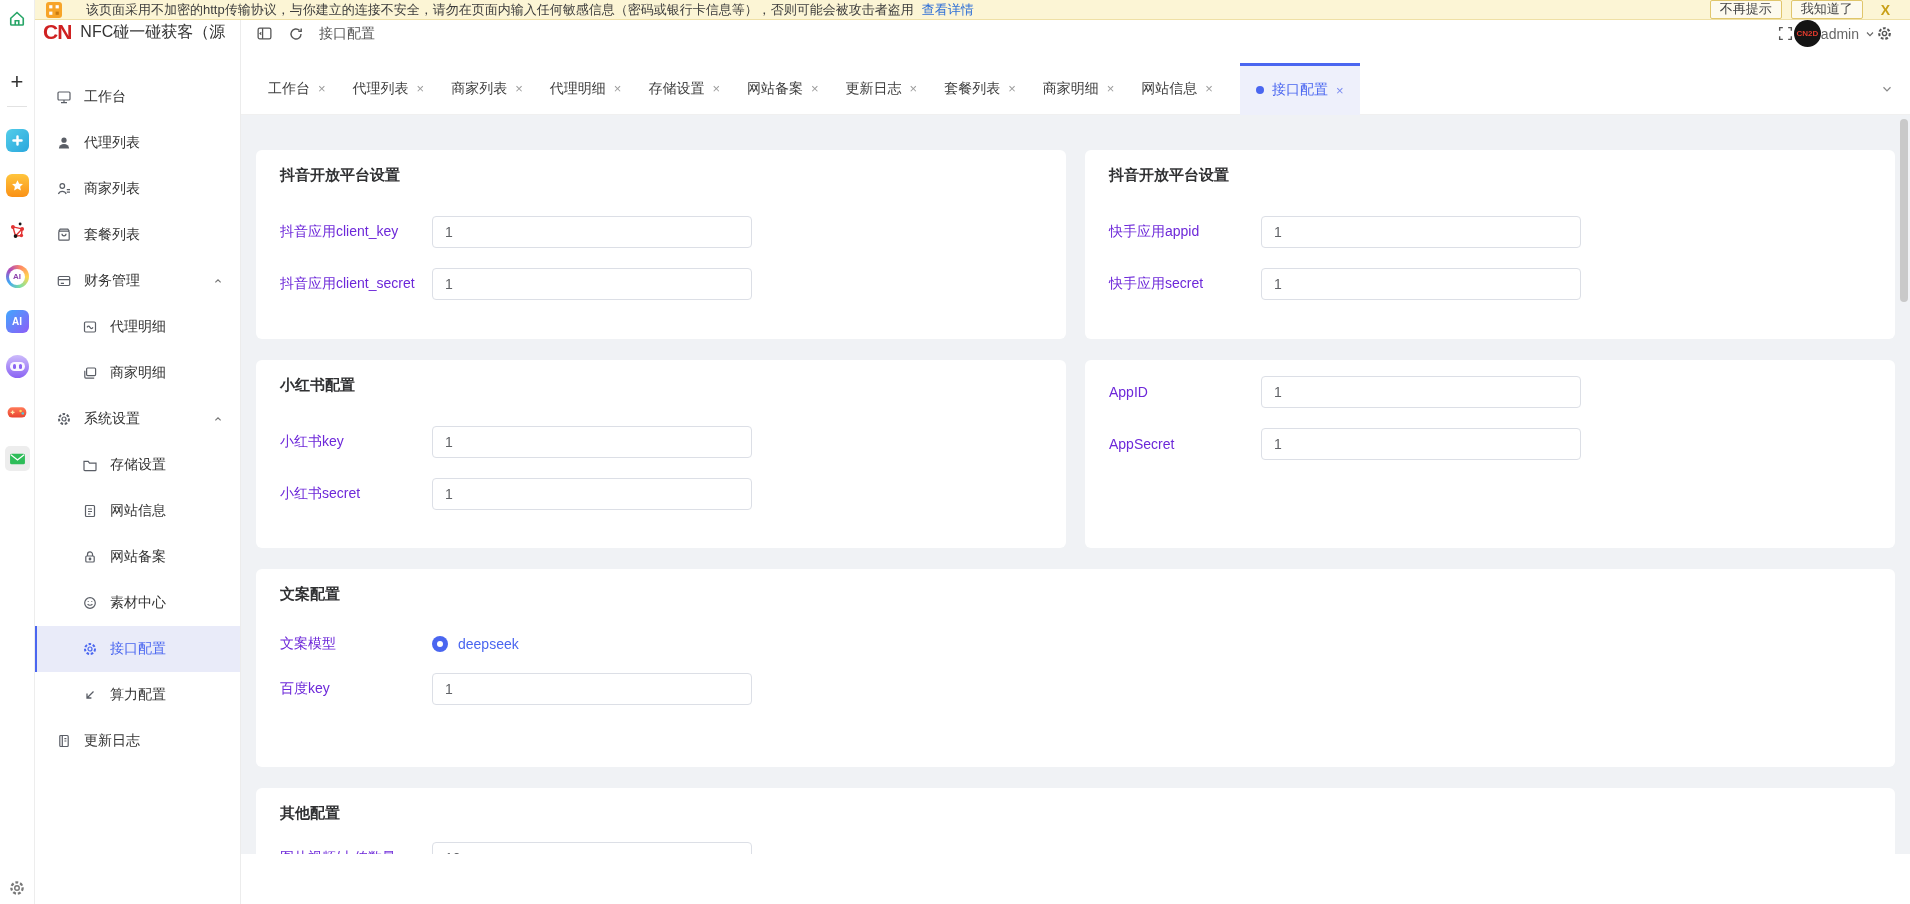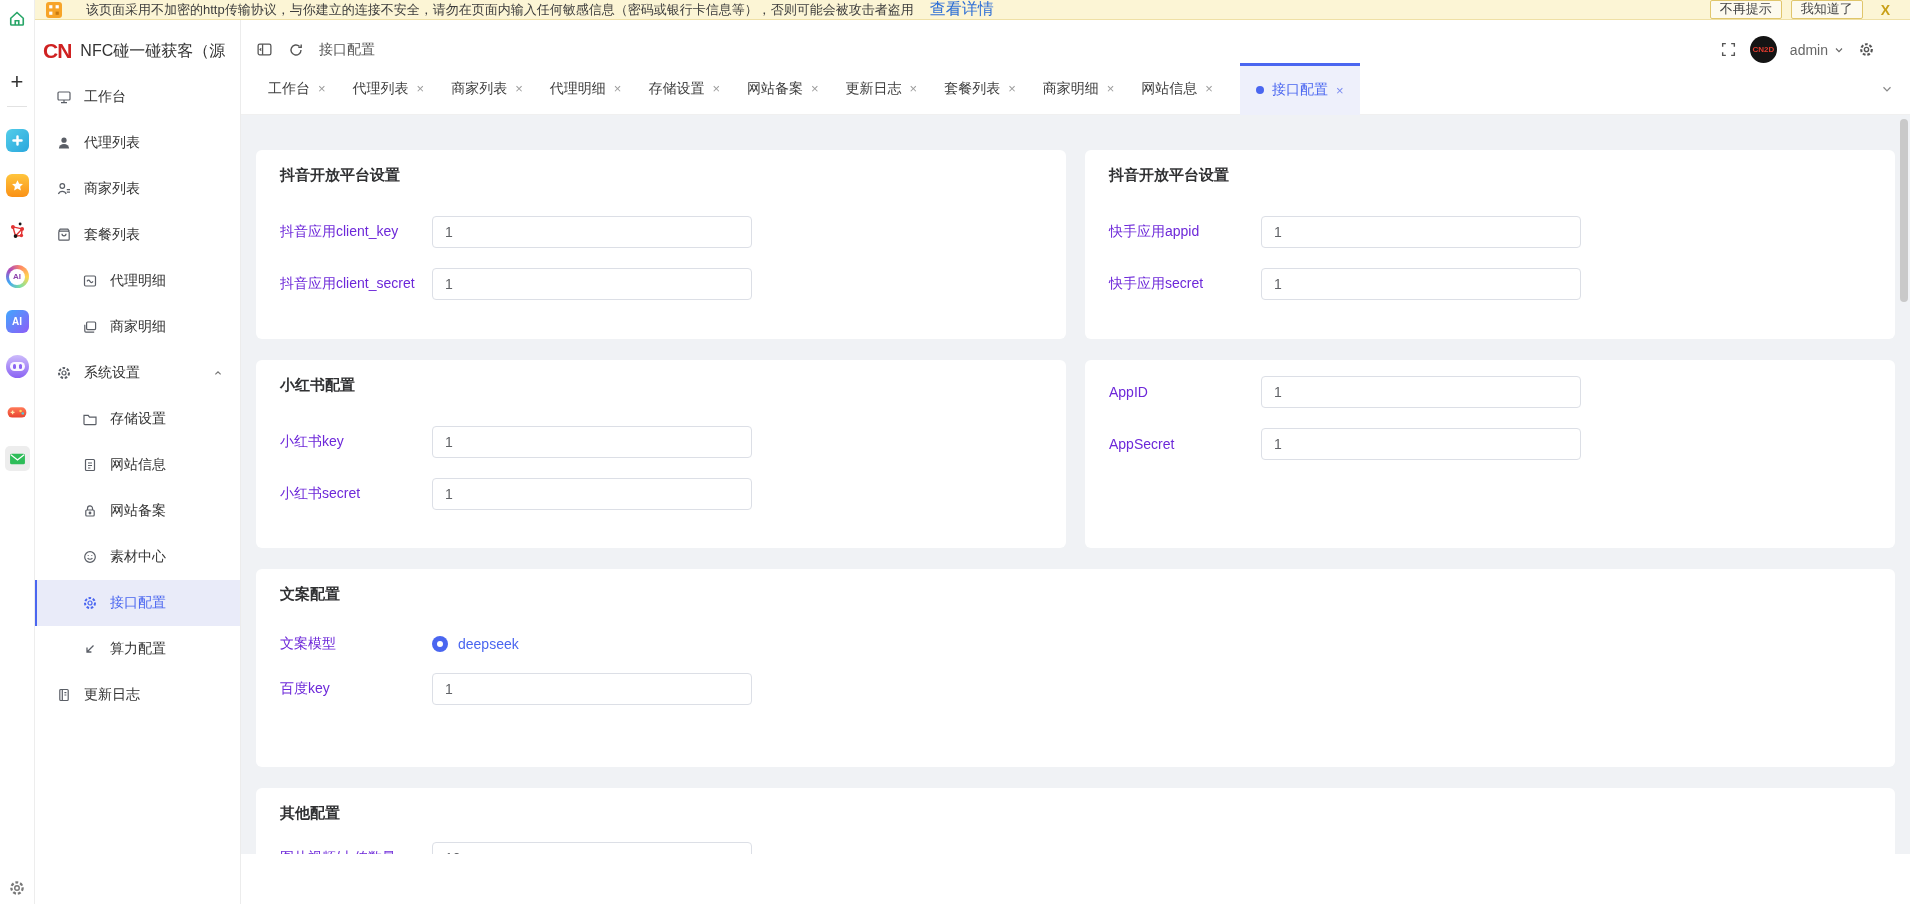--- a/index.html
+++ b/index.html
@@ -29,37 +29,37 @@
   .robot em{position:absolute;width:3px;height:5px;border-radius:2px;background:#8a63f3;top:9px;left:7px;
     box-shadow:6px 0 0 #8a63f3;font-style:normal}
   .mailic{width:25px;height:25px;border-radius:5px;background:#ededed;display:flex;align-items:center;justify-content:center}
   .dock-gear{margin-top:auto;margin-bottom:4px;color:#777}
 
   
   .banner{position:absolute;left:34px;top:0;width:1876px;height:20px;background:#fcf5d5;
     border-bottom:1px solid #efe0a6;display:flex;align-items:center;padding:0 12px;box-sizing:border-box;z-index:8}
   .banner-icon{flex:none;margin-right:24px}
   .banner-text{font-size:13px;color:#3d3d3d;white-space:nowrap}
-  .banner-link{font-size:16px;color:#2e6fd6;margin-left:16px;cursor:pointer;white-space:nowrap}
+  .banner-link{font-size:13px;color:#2e6fd6;margin-left:8px;cursor:pointer;white-space:nowrap}
   .banner-spacer{flex:1}
   .banner-btn{flex:none;height:17px;line-height:15px;padding:0 9px;border:1px solid #e0c66c;border-radius:2px;
     background:#fdfaee;font-size:13px;color:#444;margin-left:9px;cursor:pointer;white-space:nowrap}
   .banner-close{flex:none;color:#c9a018;font-weight:bold;font-size:14px;margin:0 8px 0 18px;cursor:pointer}
 
   
   .header{position:absolute;left:34px;top:20px;width:1876px;height:43px;background:#fff;
-    display:flex;align-items:flex-end;z-index:7}
+    display:flex;align-items:flex-start;z-index:7}
   .brand{flex:none;width:206px;display:flex;align-items:center;padding-left:9px;box-sizing:border-box;
     overflow:hidden;white-space:nowrap}
   .logo{color:#cf2121;font-weight:bold;font-size:21px;letter-spacing:-1px;margin-right:9px}
   .app-title{font-size:16px;color:#333}
   .header-main{flex:1;display:flex;align-items:center;padding-left:16px;gap:15px;min-width:0}
   .hic{color:#555;cursor:pointer}
   .breadcrumb{font-size:14px;color:#555}
-  .header-right{margin-left:auto;display:flex;align-items:center;gap:13px;padding-right:35px}
+  .header-right{margin-left:auto;display:flex;align-items:center;padding-right:17px}
   .avatar{width:27px;height:27px;border-radius:50%;background:#141414;color:#e23b2e;
     font-size:8px;font-weight:bold;display:flex;align-items:center;justify-content:center;cursor:pointer}
   .userwrap{display:flex;align-items:center;gap:5px;color:#666;font-size:14px;cursor:pointer}
 
   .v-sep{position:absolute;left:240px;top:20px;bottom:0;width:1px;background:#ececec;z-index:8}
 
   
   .sidenav{position:absolute;left:34px;top:63px;width:206px;bottom:0;background:#fff;z-index:6;padding-top:11px;box-sizing:border-box}
   .nav-item{height:46px;display:flex;align-items:center;font-size:14px;color:#333;
     padding-left:22px;gap:12px;position:relative;box-sizing:border-box;cursor:pointer}
@@ -267,20 +267,30 @@
       </svg>
     <span>商家列表</span>
   </div>
   <div class="nav-item">
     <svg width="16" height="16" viewBox="0 0 16 16" fill="none" stroke="currentColor" stroke-width="1.2">
       <rect x="2.8" y="4.2" width="10.4" height="9" rx="1"></rect>
       <path d="M2.8 4.2l1.4-2h7.6l1.4 2M6 6.8a2 2 0 0 0 4 0"></path>
       </svg>
     <span>套餐列表</span>
   </div>
+  <div class="nav-item">
+    <svg width="16" height="16" viewBox="0 0 16 16" fill="none" stroke="currentColor" stroke-width="1.2">
+      <rect x="2.3" y="3.5" width="11.4" height="9" rx="1.2"></rect>
+        <path d="M2.3 6.6h11.4M4.8 10.4h3.2"></path>
+      </svg>
+    <span>财务管理</span>
+    <svg class="chev" width="12" height="12" viewBox="0 0 16 16" fill="none" stroke="currentColor" stroke-width="1.5">
+      <polyline points="4.5,9.8 8,6.4 11.5,9.8"></polyline>
+      </svg>
+  </div>
   <div class="nav-item sub">
     <svg width="16" height="16" viewBox="0 0 16 16" fill="none" stroke="currentColor" stroke-width="1.2">
       <rect x="2.5" y="3" width="11" height="10" rx="1.2"></rect>
       <path d="M5 8.4c1-1.6 2-1.6 3 0s2 1.6 3 0"></path>
       </svg>
     <span>代理明细</span>
   </div>
   <div class="nav-item sub">
     <svg width="16" height="16" viewBox="0 0 16 16" fill="none" stroke="currentColor" stroke-width="1.2">
       <rect x="4.6" y="3" width="9" height="7.6" rx="1"></rect>

